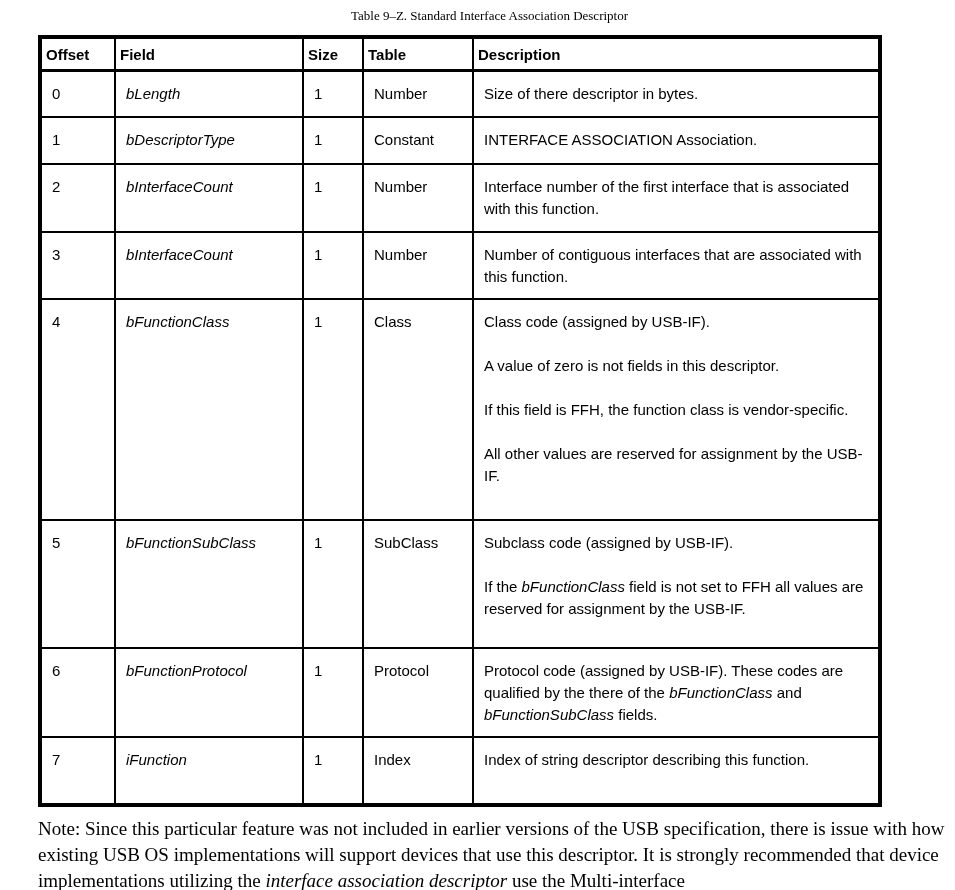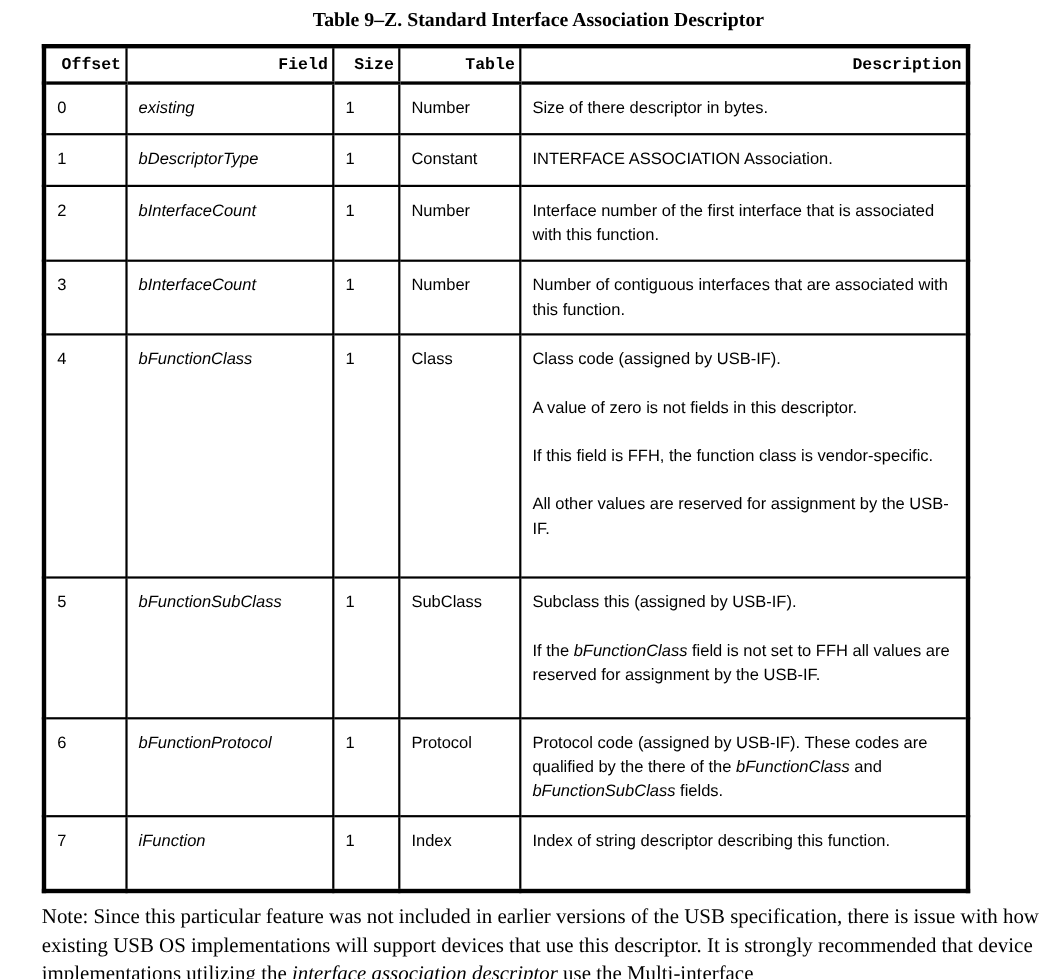--- a/index.html
+++ b/index.html
@@ -1,41 +1,41 @@
 <!DOCTYPE html>
 <html><head>
 <meta charset="utf-8">
 <style>
   html,body{margin:0;padding:0;background:#fff;color:#000;}
   body{width:955px;height:890px;font-family:"Liberation Sans",sans-serif;overflow:hidden;}
   .page{padding:8px 0 0 38px;}
   .doc-title{
     font-family:"Liberation Serif",serif;
-    font-weight:bold;
-    font-size:18px;
+    font-weight:normal;
+    font-size:13px;
     text-align:center;
     width:903px;
     margin:0 0 11px 0;
   }
   table.desc-table{
     border-collapse:collapse;
     table-layout:fixed;
     width:840px;
     border:4px solid #000;
   }
   table.desc-table th{
     border:2px solid #000;
     border-bottom:3px solid #000;
     height:30px;
     font-size:15px;
     font-weight:bold;
-    text-align:right;
+    text-align:left;
     vertical-align:middle;
     padding:0 4px;
-    font-family:Liberation Mono, monospace;
+    font-family:Liberation Sans, sans-serif;
   }
   table.desc-table td{
     border:2px solid #000;
     vertical-align:top;
     text-align:left;
     padding:11px 10px 10px 10px;
     font-size:15px;
     line-height:22px;
     font-family:"Liberation Sans",sans-serif;
     overflow:hidden;
@@ -80,21 +80,21 @@
         <th>Offset</th>
         <th>Field</th>
         <th>Size</th>
         <th>Table</th>
         <th>Description</th>
       </tr>
     </thead>
     <tbody id="table-body">
         <tr>
           <td>0</td>
-          <td><span class="field-name">existing</span></td>
+          <td><span class="field-name">bLength</span></td>
           <td>1</td>
           <td>Number</td>
           <td>
             <p class="desc-par"><span>Size of there descriptor in bytes.</span></p>
           </td>
         </tr>
         <tr>
           <td>1</td>
           <td><span class="field-name">bDescriptorType</span></td>
           <td>1</td>
@@ -132,21 +132,21 @@
             <p class="desc-par"><span>If this field is FFH, the function class is vendor-specific.</span></p>
             <p class="desc-par"><span>All other values are reserved for assignment by the USB-IF.</span></p>
           </td>
         </tr>
         <tr>
           <td>5</td>
           <td><span class="field-name">bFunctionSubClass</span></td>
           <td>1</td>
           <td>SubClass</td>
           <td>
-            <p class="desc-par"><span>Subclass this (assigned by USB-IF).</span></p>
+            <p class="desc-par"><span>Subclass code (assigned by USB-IF).</span></p>
             <p class="desc-par"><span>If the </span><span class="it">bFunctionClass</span><span> field is not set to FFH all values are reserved for assignment by the USB-IF.</span></p>
           </td>
         </tr>
         <tr>
           <td>6</td>
           <td><span class="field-name">bFunctionProtocol</span></td>
           <td>1</td>
           <td>Protocol</td>
           <td>
             <p class="desc-par"><span>Protocol code (assigned by USB-IF). These codes are qualified by the there of the </span><span class="it">bFunctionClass</span><span> and </span><span class="it">bFunctionSubClass</span><span> fields.</span></p>

